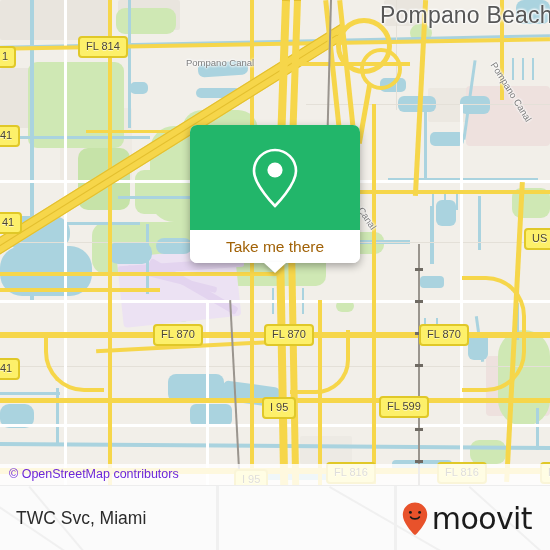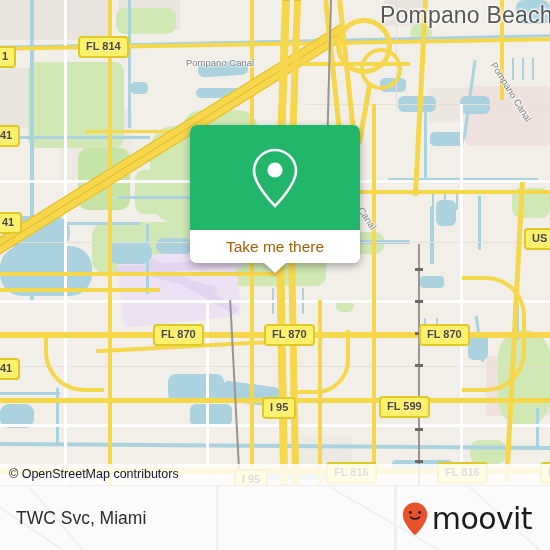--- a/index.html
+++ b/index.html
@@ -28,21 +28,21 @@
   .road.major{background:#f6d64a;}
   .road.mway{background:#f6d64a;border-top:1px solid #e3bf2e;border-bottom:1px solid #e3bf2e;}
   .road.minor{background:#ffffff;}
   .road.grey{background:#e4e0d8;}
   .rail{position:absolute;background:#9a958e;}
   .railtie{position:absolute;background:#6f6a63;}
 
   
   .shield{
     position:absolute;background:#fdf06a;border:2px solid #e0c828;border-radius:4px;
-    color:#4b4637;font-size:11px;font-weight:bold;line-height:1;
+    color:#4b4637;font-size:11px;font-weight:normal;line-height:1;
     padding:3px 6px 4px;white-space:nowrap;
     text-shadow:0 1px 0 rgba(255,255,255,.6);
     font-family:"Liberation Sans",sans-serif;
     text-align:center;
   }
   .maplabel{position:absolute;color:#6b6b6b;white-space:nowrap;
     text-shadow:0 0 3px #fff,0 0 3px #fff,0 0 3px #fff,0 0 2px #fff;}
   .citylabel{font-size:23px;color:#575757;letter-spacing:.2px;}
   .canallabel{font-size:9.5px;color:#7d7d7d;}
 
@@ -68,21 +68,21 @@
     position:absolute;left:50%;top:137px;margin-left:-12px;
     width:0;height:0;border-left:12px solid transparent;border-right:12px solid transparent;
     border-top:11px solid #fff;
     filter:drop-shadow(0 3px 2px rgba(0,0,0,.22));
   }
 
   
   #attrib{
     position:absolute;left:0;top:464px;width:550px;height:21px;
     background:rgba(255,255,255,.82);
-    font-size:12.5px;color:#0f172a;line-height:21px;padding-left:9px;
+    font-size:12.5px;color:#6d28d9;line-height:21px;padding-left:9px;
     box-sizing:border-box;
   }
   #footer{
     position:absolute;left:0;top:485px;width:550px;height:65px;
     background:#fbfbfb;border-top:1px solid #ededed;overflow:hidden;
   }
   #footer .ghost{position:absolute;background:#f0f0f0;}
   #place-name{
     position:absolute;left:16px;top:22px;font-size:17.5px;color:#2b2b2b;
   }

